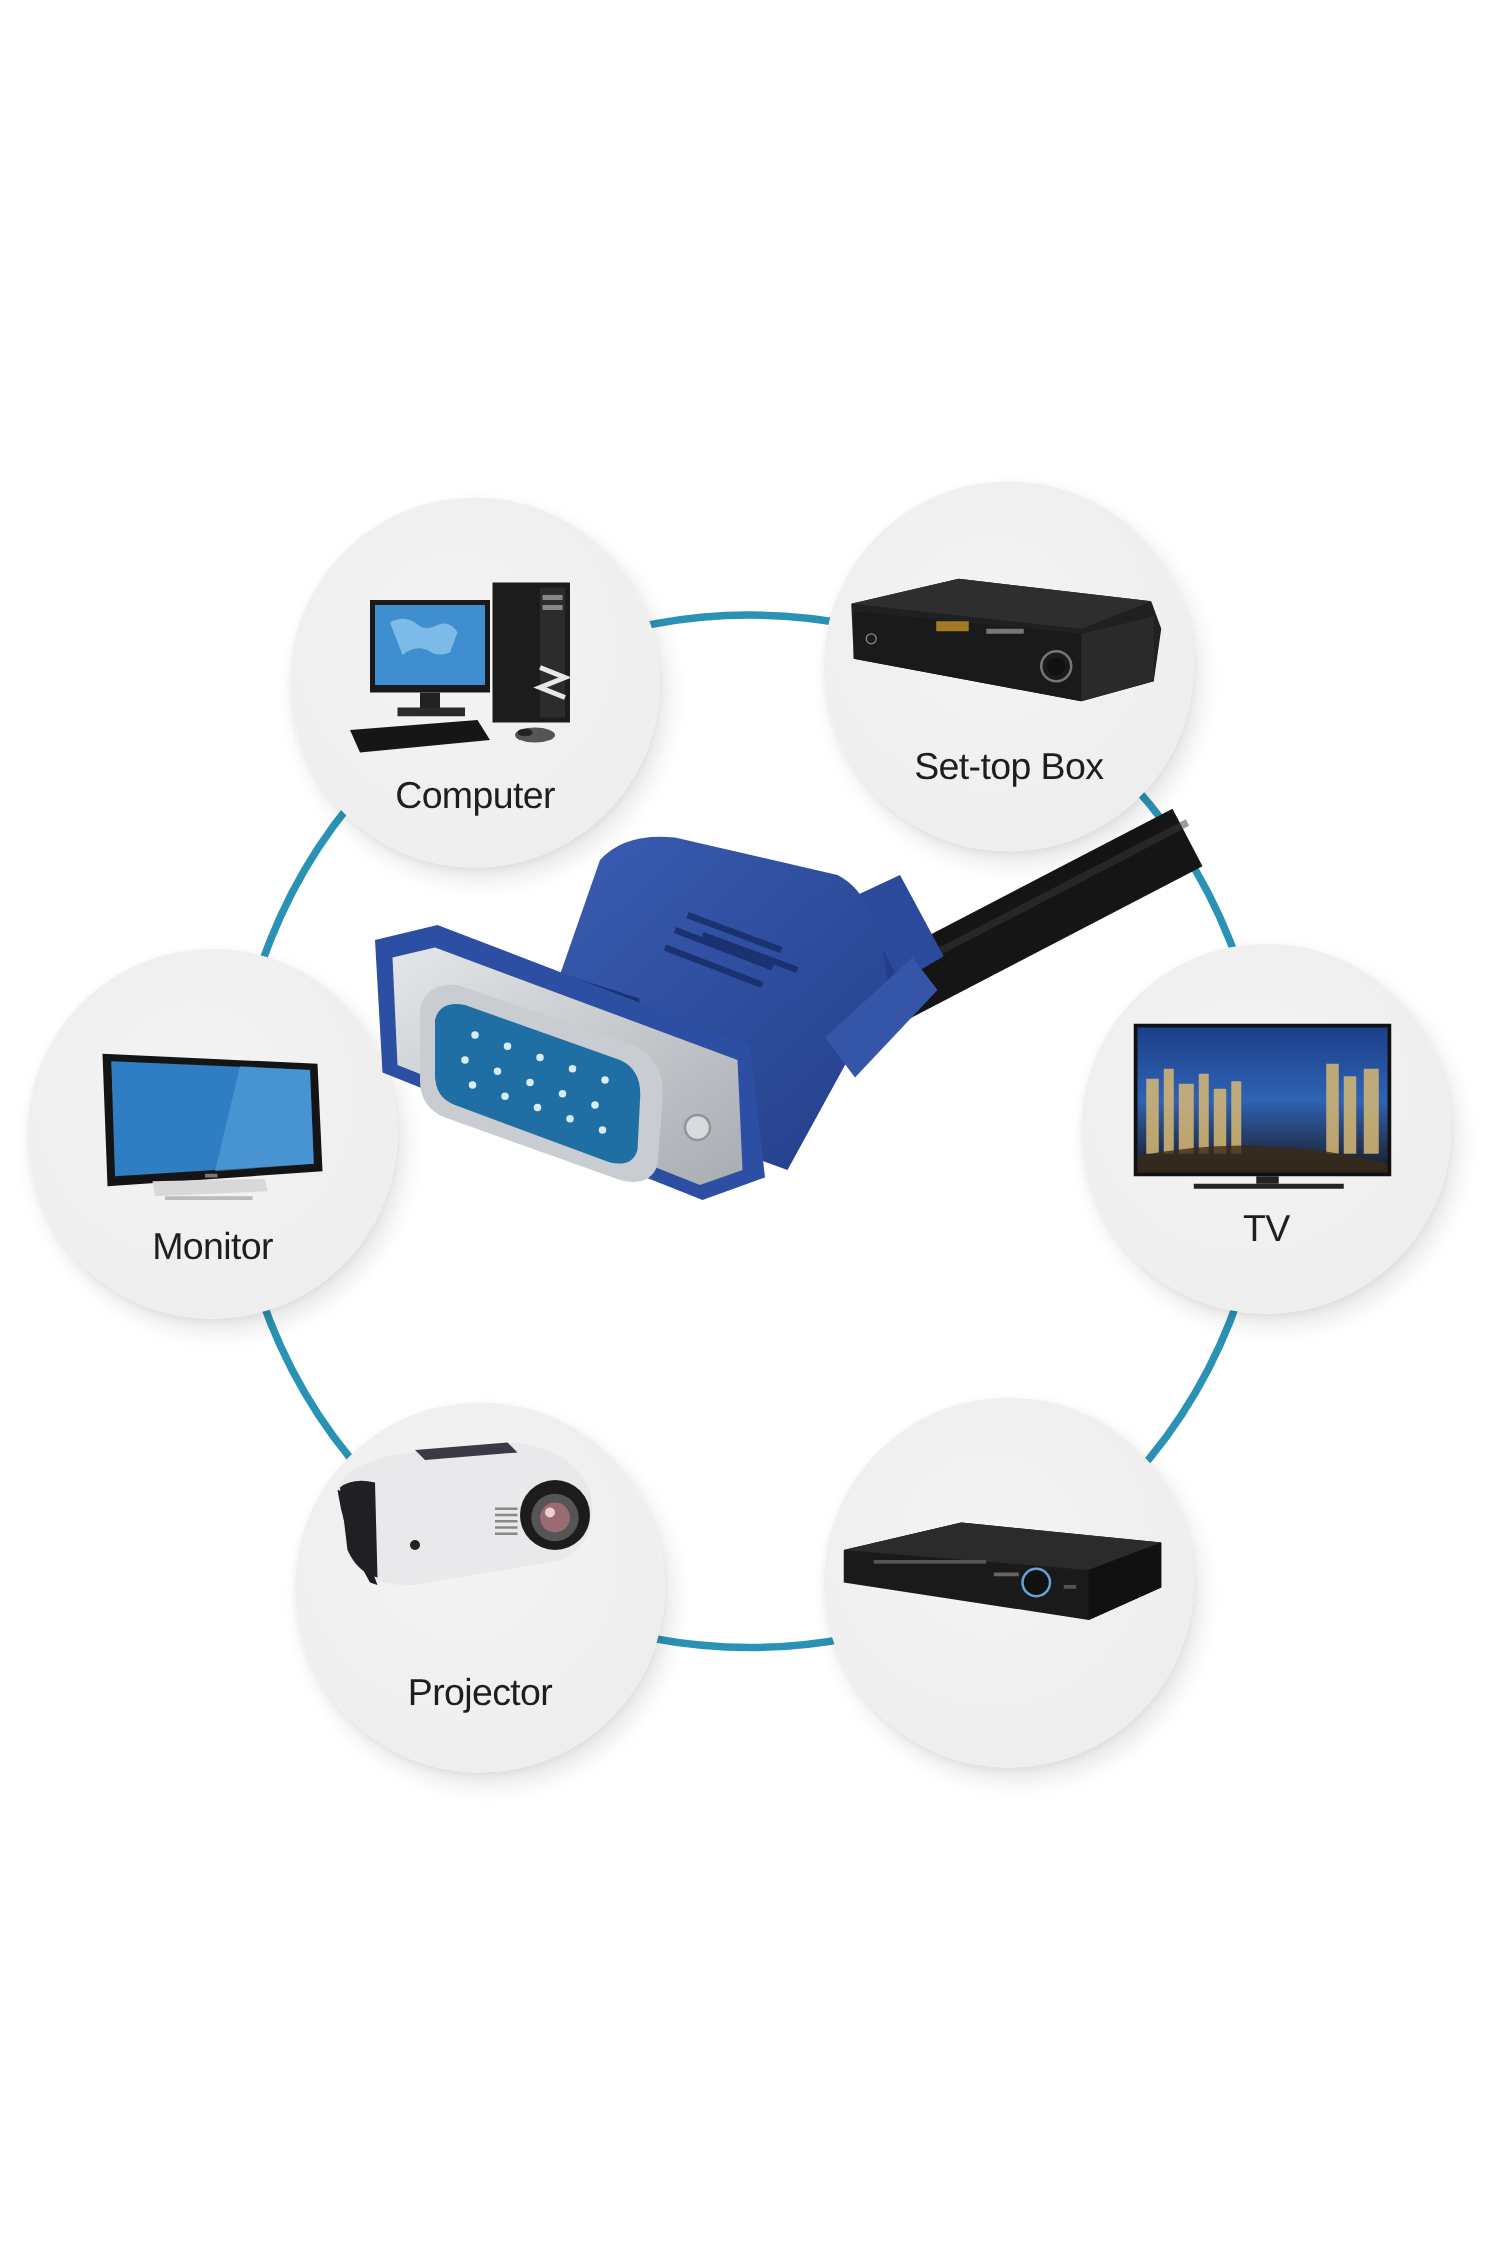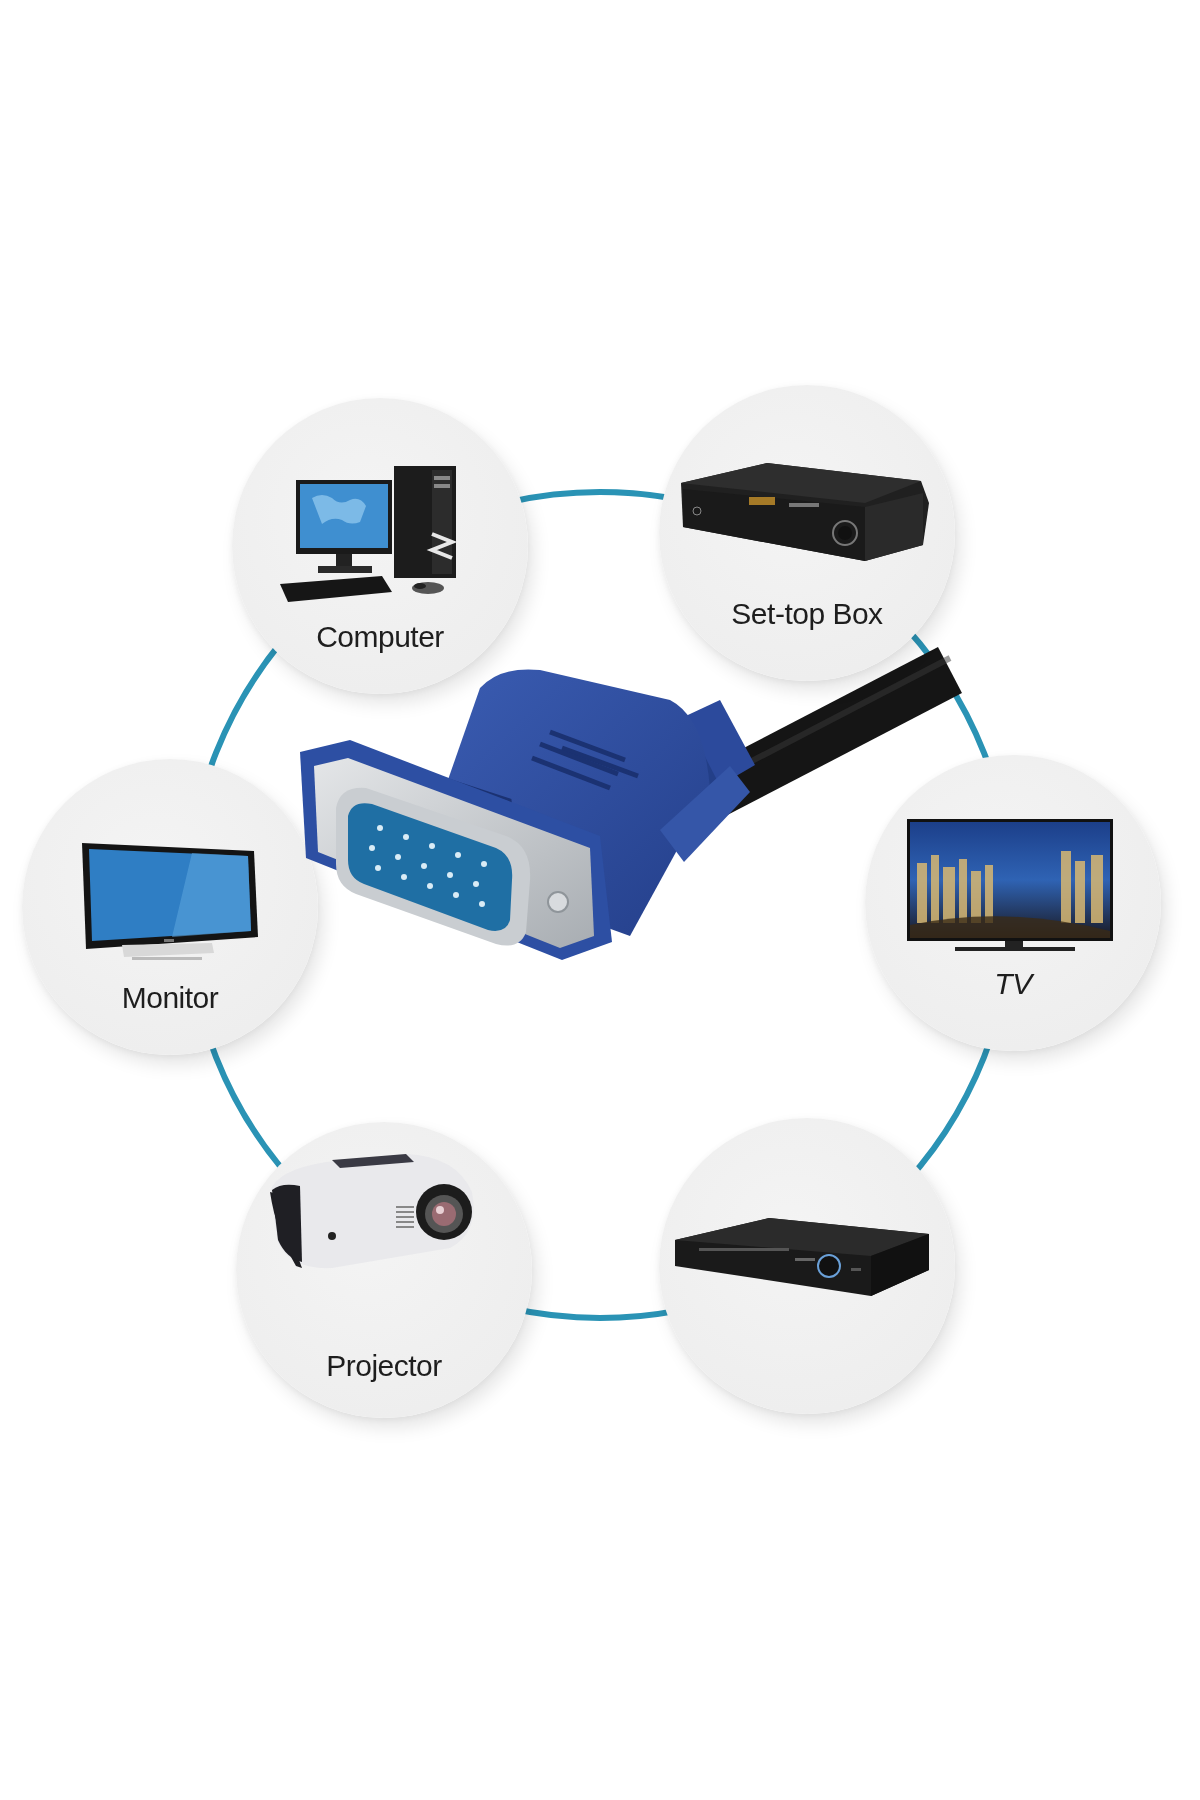--- a/index.html
+++ b/index.html
@@ -70,21 +70,21 @@
       <path d="M206 122 L264 108 L264 160 L206 176 Z" fill="#2a2a2a"></path>
       <rect x="90" y="112" width="26" height="8" fill="#c8922a" opacity="0.8"></rect>
       <circle cx="186" cy="148" r="12" fill="none" stroke="#777" stroke-width="2"></circle>
       <circle cx="186" cy="148" r="7" fill="#111"></circle>
       <circle cx="38" cy="126" r="4" fill="none" stroke="#888" stroke-width="1"></circle>
       <rect x="130" y="118" width="30" height="4" fill="#777"></rect>
     </svg>
     <div class="label" style="top:212px;">Set-top Box</div>
   </div>
 
-  <div class="bubble" style="left:865px; top:755px;font-style:italic;">
+  <div class="bubble" style="left:865px; top:755px;">
     <svg class="art" viewBox="0 0 296 296">
       <defs>
         <linearGradient id="tvsky" x1="0" y1="0" x2="0" y2="1">
           <stop offset="0" stop-color="#1c3f8a"></stop>
           <stop offset="0.5" stop-color="#2f63b4"></stop>
           <stop offset="1" stop-color="#1a1a24"></stop>
         </linearGradient>
       </defs>
       <rect x="42" y="64" width="206" height="122" fill="#111"></rect>
       <rect x="45" y="67" width="200" height="116" fill="url(#tvsky)"></rect>
@@ -118,21 +118,21 @@
       <circle cx="204" cy="88" r="4" fill="#e8d0d4"></circle>
       <g fill="#888">
           <rect x="160" y="84" width="18" height="2"></rect>
           <rect x="160" y="89" width="18" height="2"></rect>
           <rect x="160" y="94" width="18" height="2"></rect>
           <rect x="160" y="99" width="18" height="2"></rect>
           <rect x="160" y="104" width="18" height="2"></rect>
         </g>
       <circle cx="96" cy="114" r="4" fill="#222"></circle>
     </svg>
-    <div class="label" style="top:227px;">Projector</div>
+    <div class="label" style="top:216px;">Projector</div>
   </div>
 
   <div class="bubble" style="left:659px; top:1118px;">
     <svg class="art" viewBox="0 0 296 296">
       <path d="M16 122 L110 100 L270 116 L270 152 L212 178 L16 148 Z" fill="#1a1a1a"></path>
       <path d="M16 122 L110 100 L270 116 L212 138 Z" fill="#2b2b2b"></path>
       <path d="M212 138 L270 116 L270 152 L212 178 Z" fill="#111"></path>
       <rect x="40" y="130" width="90" height="3" fill="#555"></rect>
       <circle cx="170" cy="148" r="11" fill="#111" stroke="#6aa0d8" stroke-width="2"></circle>
       <rect x="192" y="150" width="10" height="3" fill="#555"></rect>

